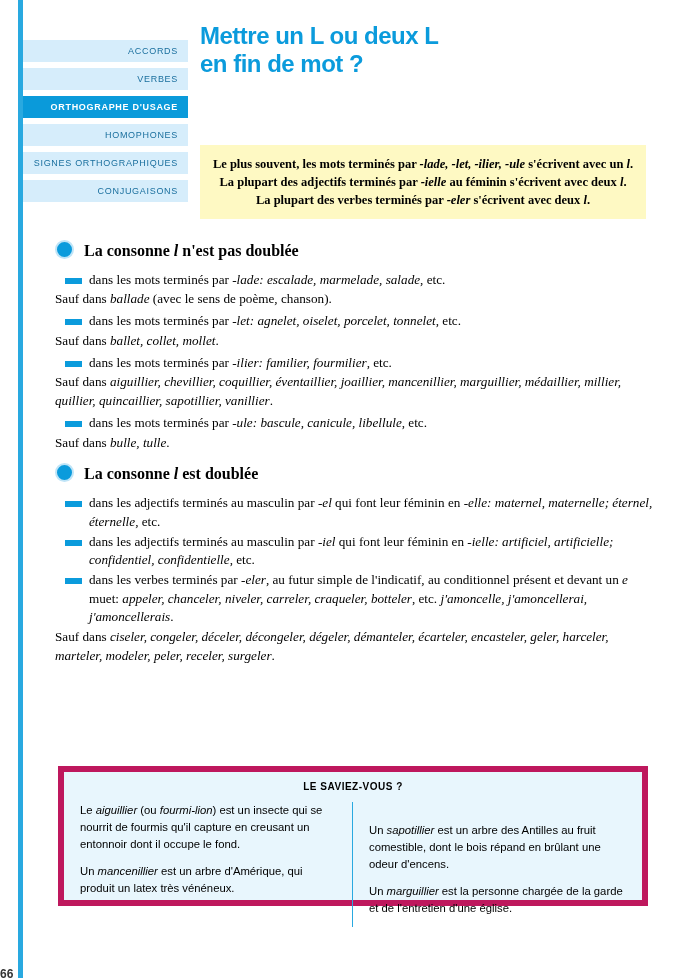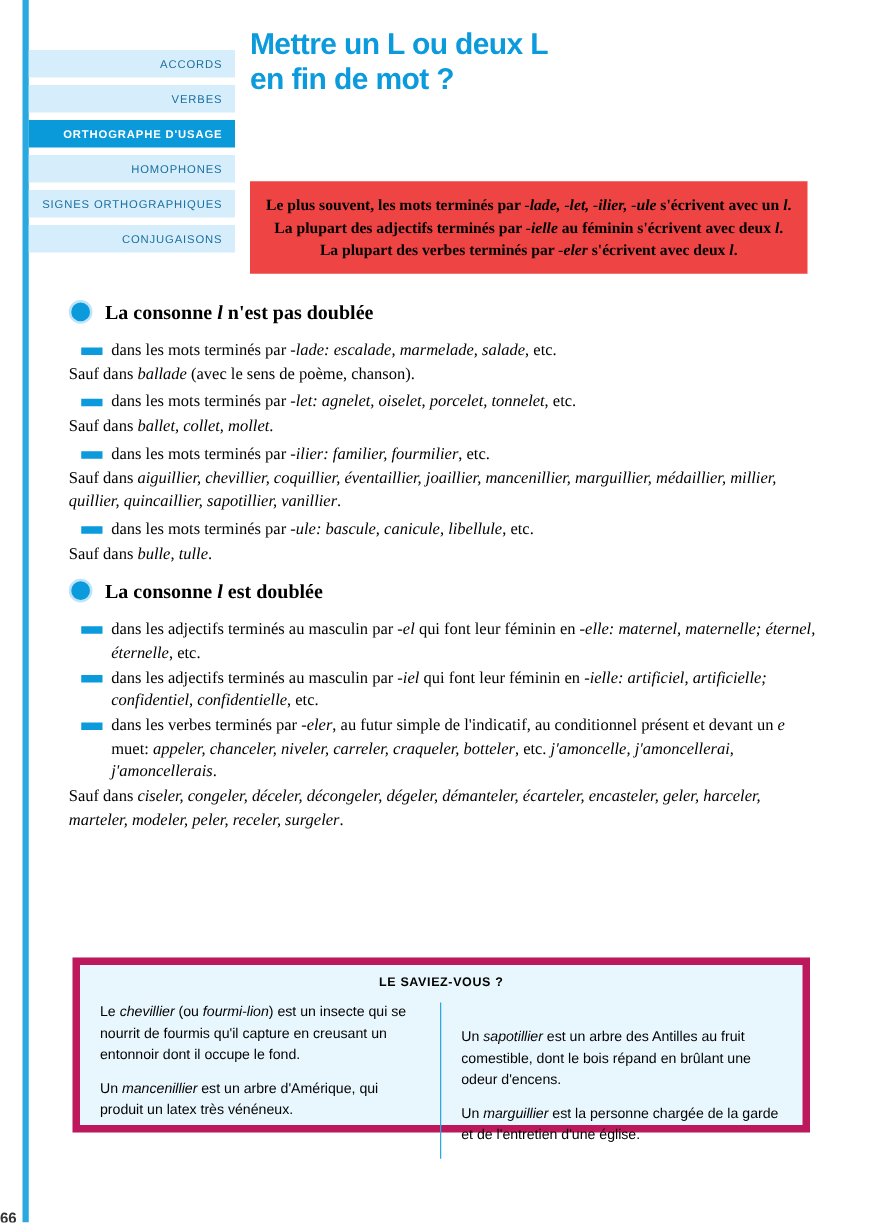--- a/index.html
+++ b/index.html
@@ -67,21 +67,21 @@
     line-height: 1.15;
     color: #0b9bdc;
     letter-spacing: -0.5px;
   }
   
   .intro {
     position: absolute;
     left: 200px;
     top: 145px;
     width: 446px;
-    background: #ef4444;
+    background: #fef9c3;
     padding: 10px 12px 10px 12px;
     box-sizing: border-box;
     font-family: "Liberation Serif", serif;
     font-size: 12.5px;
     font-weight: bold;
     line-height: 1.45;
     text-align: center;
   }
   .intro i { font-style: italic; }
   
@@ -237,21 +237,21 @@
       <div class="item"><span class="dash"></span><span><span>dans les adjectifs terminés au masculin par </span><i>-el</i><span> qui font leur féminin en </span><i>-elle: maternel, maternelle; éternel, éternelle</i><span>, etc.</span></span></div>
       <div class="item"><span class="dash"></span><span><span>dans les adjectifs terminés au masculin par </span><i>-iel</i><span> qui font leur féminin en </span><i>-ielle: artificiel, artificielle; confidentiel, confidentielle</i><span>, etc.</span></span></div>
       <div class="item"><span class="dash"></span><span><span>dans les verbes terminés par </span><i>-eler</i><span>, au futur simple de l'indicatif, au conditionnel présent et devant un </span><i>e</i><span> muet: </span><i>appeler, chanceler, niveler, carreler, craqueler, botteler</i><span>, etc. </span><i>j'amoncelle, j'amoncellerai, j'amoncellerais</i><span>.</span></span></div>
       <div class="sauf"><span><span>Sauf dans </span><i>ciseler, congeler, déceler, décongeler, dégeler, démanteler, écarteler, encasteler, geler, harceler, marteler, modeler, peler, receler, surgeler</i><span>.</span></span></div>
     </div>
 
   <div class="sv-box">
     <div class="sv-title">LE SAVIEZ-VOUS ?</div>
     <div class="sv-cols">
       <div class="sv-col first" id="sv-left">
-          <p><span>Le </span><i>chevillier</i><span> (ou </span><i>fourmi-lion</i><span>) est un insecte qui se nourrit de fourmis qu'il capture en creusant un entonnoir dont il occupe le fond.</span></p>
+          <p><span>Le </span><i>aiguillier</i><span> (ou </span><i>fourmi-lion</i><span>) est un insecte qui se nourrit de fourmis qu'il capture en creusant un entonnoir dont il occupe le fond.</span></p>
           <p><span>Un </span><i>mancenillier</i><span> est un arbre d'Amérique, qui produit un latex très vénéneux.</span></p>
         </div>
       <div class="sv-col second" id="sv-right">
           <p><span>Un </span><i>sapotillier</i><span> est un arbre des Antilles au fruit comestible, dont le bois répand en brûlant une odeur d'encens.</span></p>
           <p><span>Un </span><i>marguillier</i><span> est la personne chargée de la garde et de l'entretien d'une église.</span></p>
         </div>
     </div>
   </div>
 
   <div class="footer">

